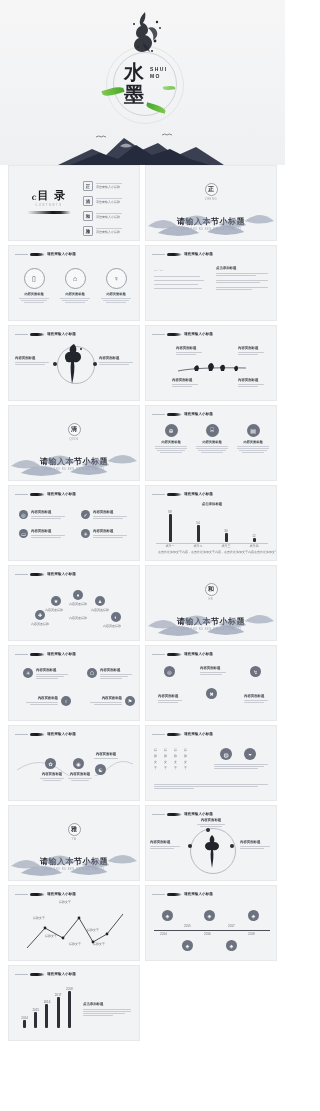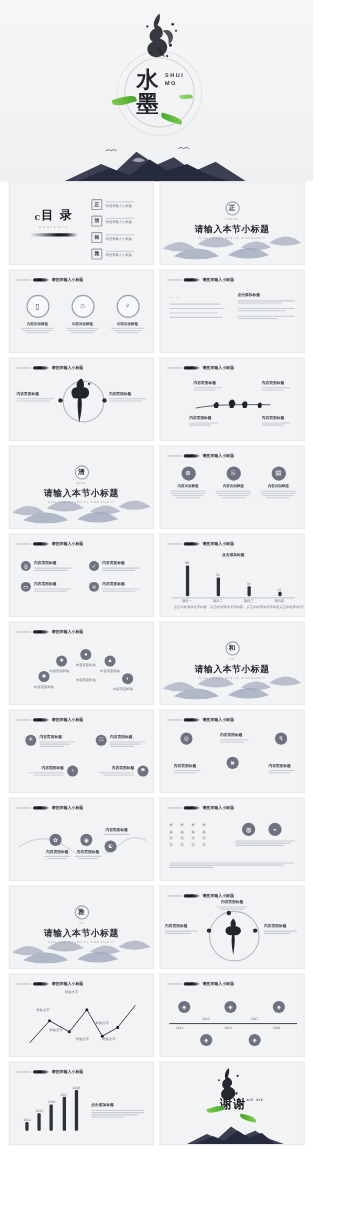--- a/index.html
+++ b/index.html
@@ -79,22 +79,22 @@
   .sec{display:flex;flex-direction:column;align-items:center;justify-content:flex-start;
        padding-top:17px;box-sizing:border-box;position:relative;height:100%;}
   .sec .badge{
     width:11px;height:11px;border:1px solid #9ba1aa;border-radius:50%;
     display:flex;align-items:center;justify-content:center;
     font-family:"DejaVu Serif","Liberation Serif",serif;
     font-size:6px;color:#2b2f36;font-weight:700;background:#f7f8f9;
   }
   .sec .pin{font-size:2.6px;letter-spacing:.6px;color:#9aa0a8;margin-top:2px;}
   .sec .big{
-    font-family:Liberation Serif, serif;
-    font-size:8px;line-height:10px;color:#1d2026;font-weight:700;margin-top:3px;letter-spacing:.5px;
+    font-family:Liberation Mono, monospace;
+    font-size:8px;line-height:10px;color:#1d2026;font-weight:700;margin-top:16px;letter-spacing:.5px;
   }
   .sec .sub{font-size:2.6px;letter-spacing:.5px;color:#a3a8b0;margin-top:1px;}
   .hills{position:absolute;left:0;bottom:4px;width:100%;height:34px;}
 
   
   .toc-left{position:absolute;left:12px;top:24px;width:56px;text-align:center;}
   .toc-left .t-c{
     font-family:"DejaVu Serif","Liberation Serif",serif;
     font-size:11px;line-height:12px;color:#15181d;font-weight:700;letter-spacing:1px;
   }
@@ -834,34 +834,15 @@
       </div>
       <div style="position:absolute;left:74px;top:36px;width:50px">
         <div class="ttl-sm">点击添加标题</div>
         <div class="tline" style="width:48px;margin-top:3px"></div>
         <div class="tline" style="width:48px;margin-top:1px"></div>
         <div class="tline" style="width:42px;margin-top:1px"></div>
         <div class="tline" style="width:30px;margin-top:1px"></div>
       </div>
     </div>
 
-    <div class="slide">
-      <svg style="position:absolute;left:48px;top:4px;width:28px;height:32px" viewBox="0 0 28 32">
-        <g fill="#24272e">
-          <path d="M14 1c1 3 0 6-1 8 2 1 4 3 4 5 0 2-1 3-2 4 3 1 5 3 5 6 0 3-4 6-7 6-3 0-6-2-6-5 0-2 1-4 3-5-1-1-2-2-2-4 0-2 1-4 3-5-1-3-1-6 3-10z"></path>
-          <circle cx="22" cy="8" r="1"></circle>
-            <circle cx="5" cy="12" r=".8"></circle>
-            <circle cx="21" cy="24" r="1"></circle>
-        </g>
-      </svg>
-      <div style="position:absolute;left:0;top:30px;width:132px;text-align:center;
-                  font-family:'DejaVu Serif','Liberation Serif',serif;font-size:11px;color:#15181d;font-weight:700;letter-spacing:1px">谢谢</div>
-      <div style="position:absolute;left:78px;top:32px;font-size:3px;letter-spacing:.8px;color:#40444c;font-weight:700">XIE XIE</div>
-      <div class="leaf" style="left:42px;top:40px;width:16px;height:5px;transform:rotate(-16deg);background:linear-gradient(90deg,#7ecb4f,#49a52c)"></div>
-      <div class="leaf" style="left:72px;top:48px;width:15px;height:5px;transform:rotate(14deg);background:linear-gradient(90deg,#49a52c,#7ecb4f)"></div>
-      <svg style="position:absolute;left:0;bottom:0;width:132px;height:20px" viewBox="0 0 132 20" preserveAspectRatio="none">
-        <path d="M24 20 L42 11 L52 15 L64 4 L76 12 L86 8 L98 15 L112 20 Z" fill="#3a4052"></path>
-        <path d="M32 20 L48 13 L58 17 L70 8 L80 14 L92 10 L104 20 Z" fill="#252b3c"></path>
-      </svg>
-    </div>
 
   </div>
 </div>
 
 </body></html>

